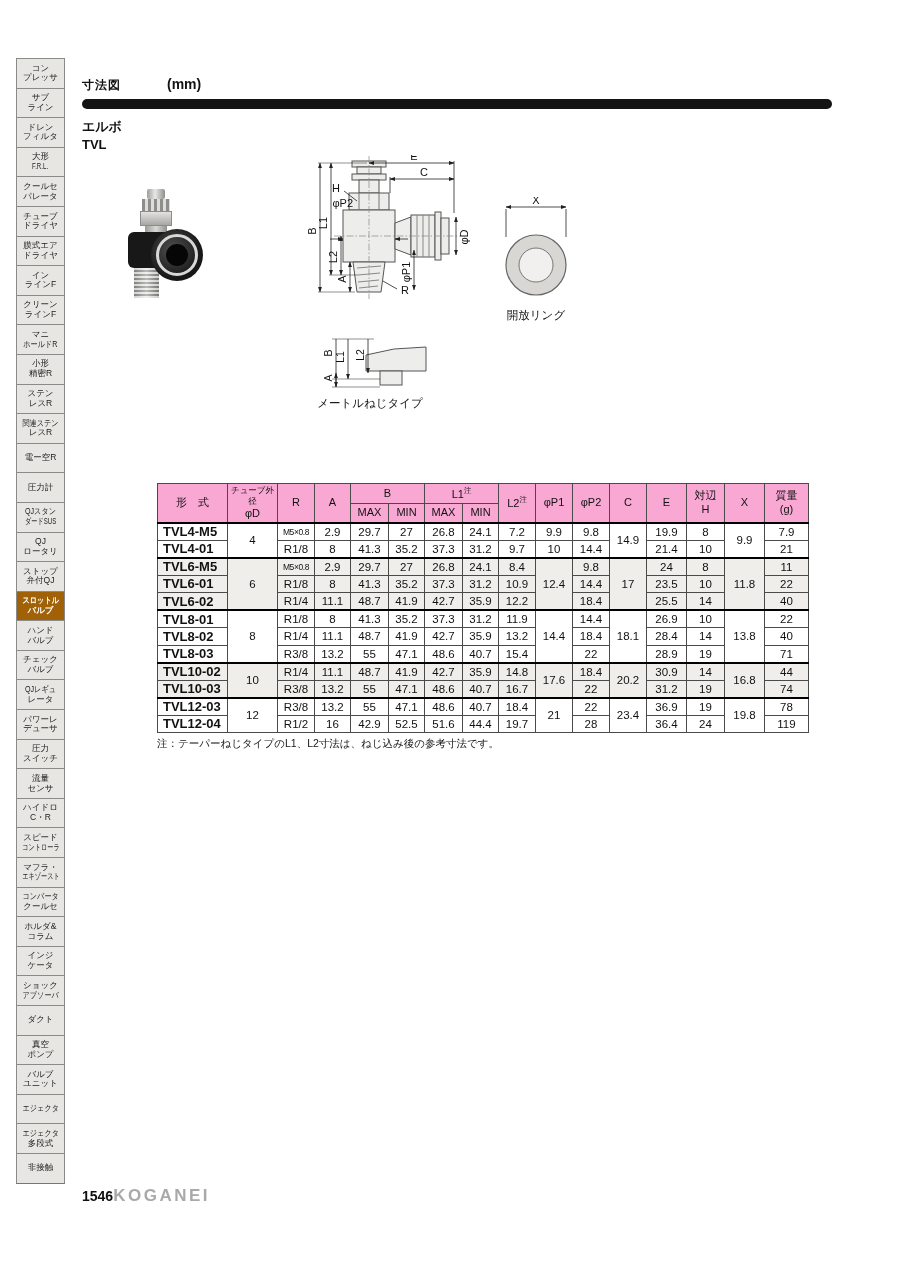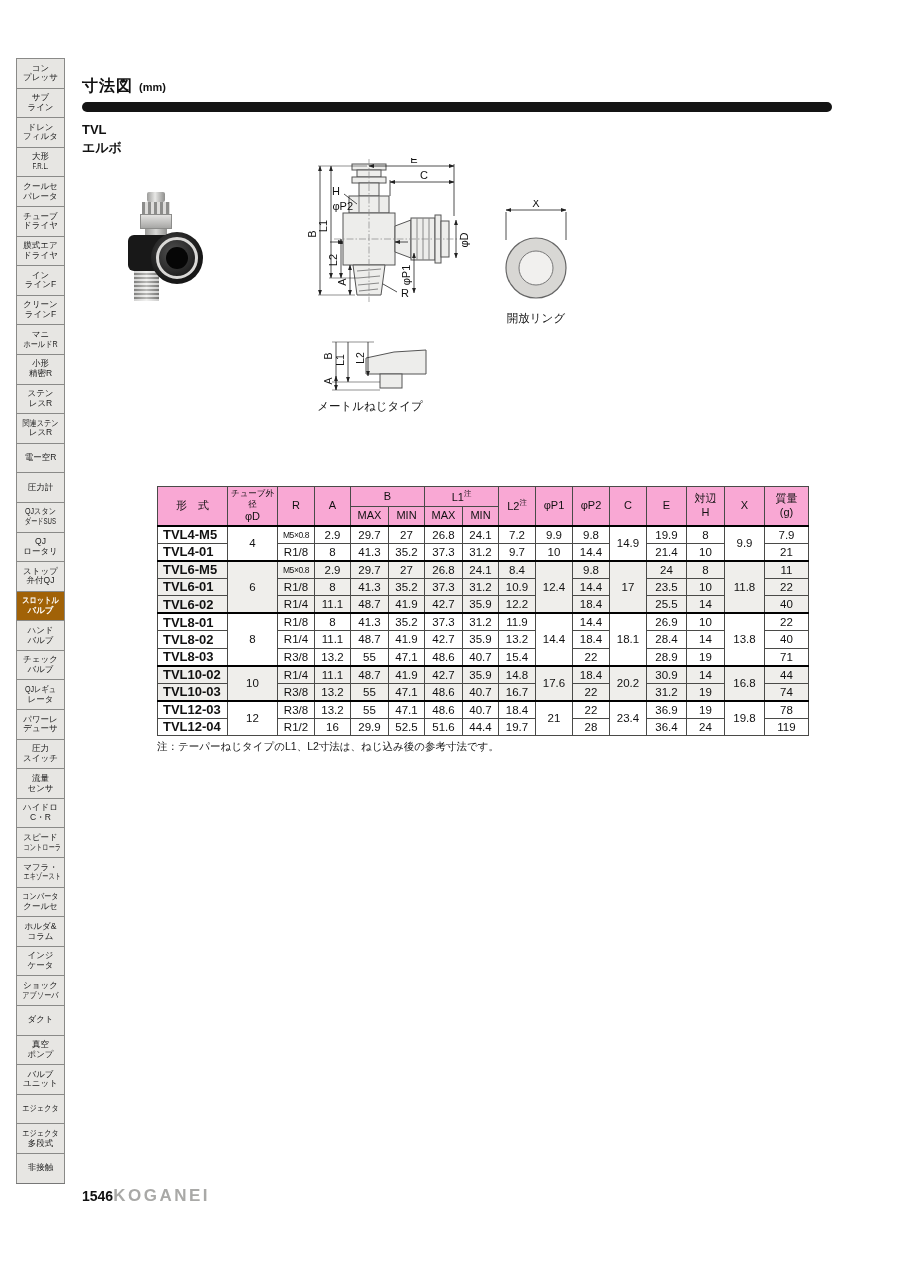--- a/index.html
+++ b/index.html
@@ -6,31 +6,31 @@
   html,body { background:#fff; }
   body {
     position:relative; width:900px; height:1273px; overflow:hidden;
     font-family:"Liberation Sans","DejaVu Sans",sans-serif; color:#111;
   }
 
   
   .sidebar { position:absolute; left:16px; top:58px; width:49px; border-bottom:1px solid #777; }
   .tab {
     height:29.6px; background:#e7e6e3; border:1px solid #8a8a88; border-bottom:none;
-    display:flex; flex-direction:column; justify-content:center;
+    display:flex; flex-direction:column; align-items:center; justify-content:center;
     font-size:8.5px; line-height:1.15; color:#1c1c1c; text-align:center; overflow:hidden;
   }
   .tab div { white-space:nowrap; }
   .tab.active { background:#a16207; color:#fff; font-weight:bold; }
 
   
   .main { position:absolute; left:82px; top:76px; width:752px; }
   .title-row { display:flex; align-items:baseline; gap:6px; }
-  .page-title { font-size:16px; font-weight:bold; letter-spacing:1px; }
-  .page-unit { font-size:11px; font-weight:bold; }
+  .page-title { font-size:12px; font-weight:bold; letter-spacing:1px; }
+  .page-unit { font-size:14px; font-weight:bold;margin-left:40px; }
   .black-bar { margin-top:5px; width:750px; height:10px; background:#141414; border-radius:6px; }
   .subtitle { margin-top:9px; font-size:13px; font-weight:bold; line-height:1.35; }
 
   
   .figure { position:relative; height:296px; margin-top:2px; }
   svg text { font-family:"Liberation Sans","DejaVu Sans",sans-serif; }
 
   
   .photo { position:absolute; left:25px; top:34px; width:108px; height:112px; }
   .photo div { position:absolute; }
@@ -238,22 +238,22 @@
 
 <div class="main">
 
   <div class="title-row">
     <span class="page-title">寸法図</span>
     <span class="page-unit">(mm)</span>
   </div>
   <div class="black-bar"></div>
 
   <div class="subtitle">
+    <div>エルボ</div>
     <div>TVL</div>
-    <div>エルボ</div>
   </div>
 
   <div class="figure">
 
     <div class="photo">
       <div class="p-thread"></div>
       <div class="p-cap"></div>
       <div class="p-band"></div>
       <div class="p-hex"></div>
       <div class="p-stem"></div>
@@ -607,21 +607,21 @@
             <td rowspan="2">23.4</td>
             <td>36.9</td>
             <td>19</td>
             <td rowspan="2">19.8</td>
             <td>78</td>
           </tr>
           <tr>
             <td class="model">TVL12-04</td>
             <td>R1/2</td>
             <td>16</td>
-            <td>29.9</td>
+            <td>42.9</td>
             <td>52.5</td>
             <td>51.6</td>
             <td>44.4</td>
             <td>19.7</td>
             <td>28</td>
             <td>36.4</td>
             <td>24</td>
             <td>119</td>
           </tr>
         </tbody>

